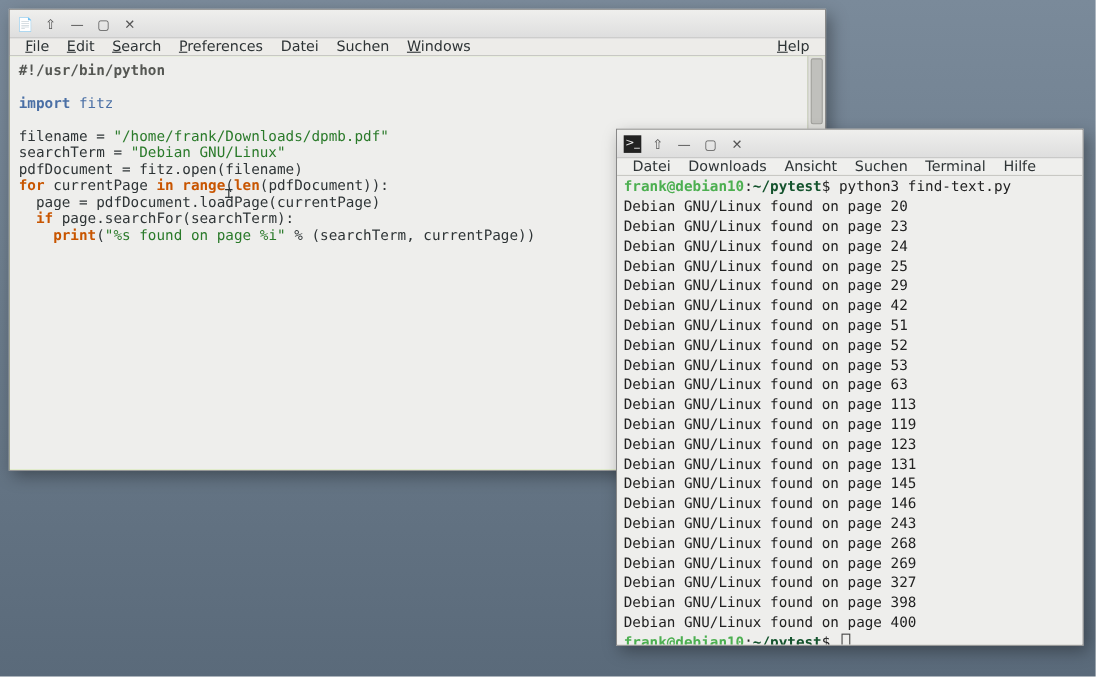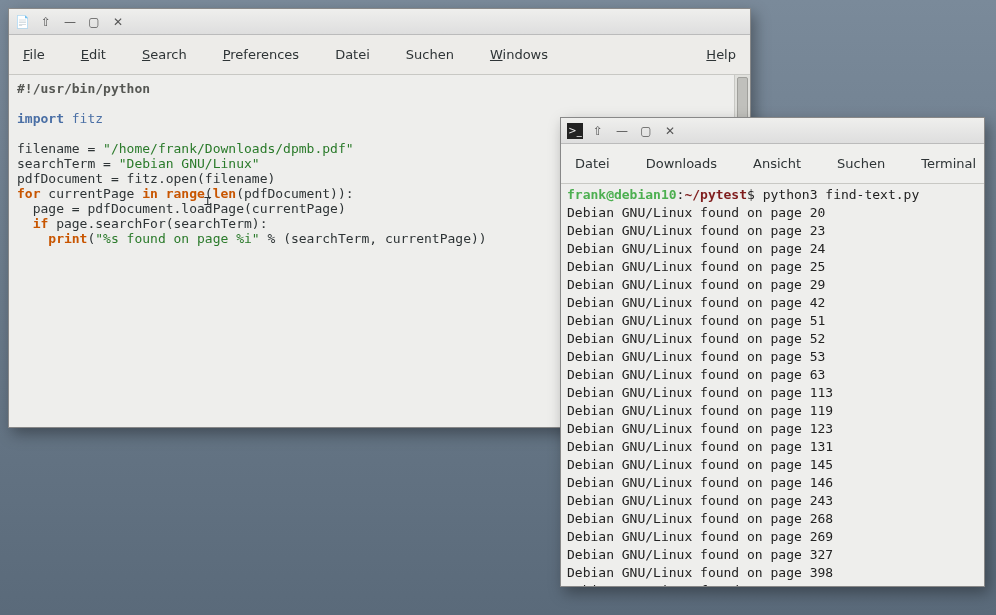--- a/index.html
+++ b/index.html
@@ -39,26 +39,26 @@
     font-size: 12px;
   }
   .tb-title { flex: 1; text-align: center; white-space: nowrap; overflow: hidden; text-overflow: ellipsis; }
   .tb-btn {
     width: 18px; height: 18px; display:flex; align-items:center; justify-content:center;
     border: 1px solid transparent; border-radius: 2px; color:#555;
     font-size: 12px; cursor: default;
   }
 
   .menubar {
-    height: 40px;
+    height: 16px;
     background: #edece9;
     border-bottom: 1px solid #c8c8c4;
     display: flex; align-items: center;
     padding: 0 6px;
-    gap: 20px;
+    gap: 0;
     font-size: 13px;
     color: #2e3436;
   }
   .menu-item {
     padding: 2px 8px; border-radius: 3px;
   }
   .menu-item u { text-decoration: underline; }
   .menu-spacer { flex: 1; }
 
   
@@ -106,21 +106,21 @@
     background:#eeeeec;
     padding: 2px 6px 6px 6px;
     font-family: "DejaVu Sans Mono","Liberation Mono",monospace;
     font-size: 13px;
     line-height: 18px;
     color:#222;
     white-space: pre;
     overflow: hidden;
   }
   .term-user { color:#4caf50; font-weight:bold;text-align:right; }
-  .term-path { color:#7f1d1d; font-weight:bold; }
+  .term-path { color:#14532d; font-weight:bold; }
   .term-colon { color:#222; }
   .term-cursor-box {
     display:inline-block; width:8px; height:14px;
     border:1px solid #444; margin-left:2px; vertical-align:-2px;
   }
 
   .tb-appicon {
     width:16px; height:16px;
     background:#222;
     display:inline-flex; align-items:center; justify-content:center;

